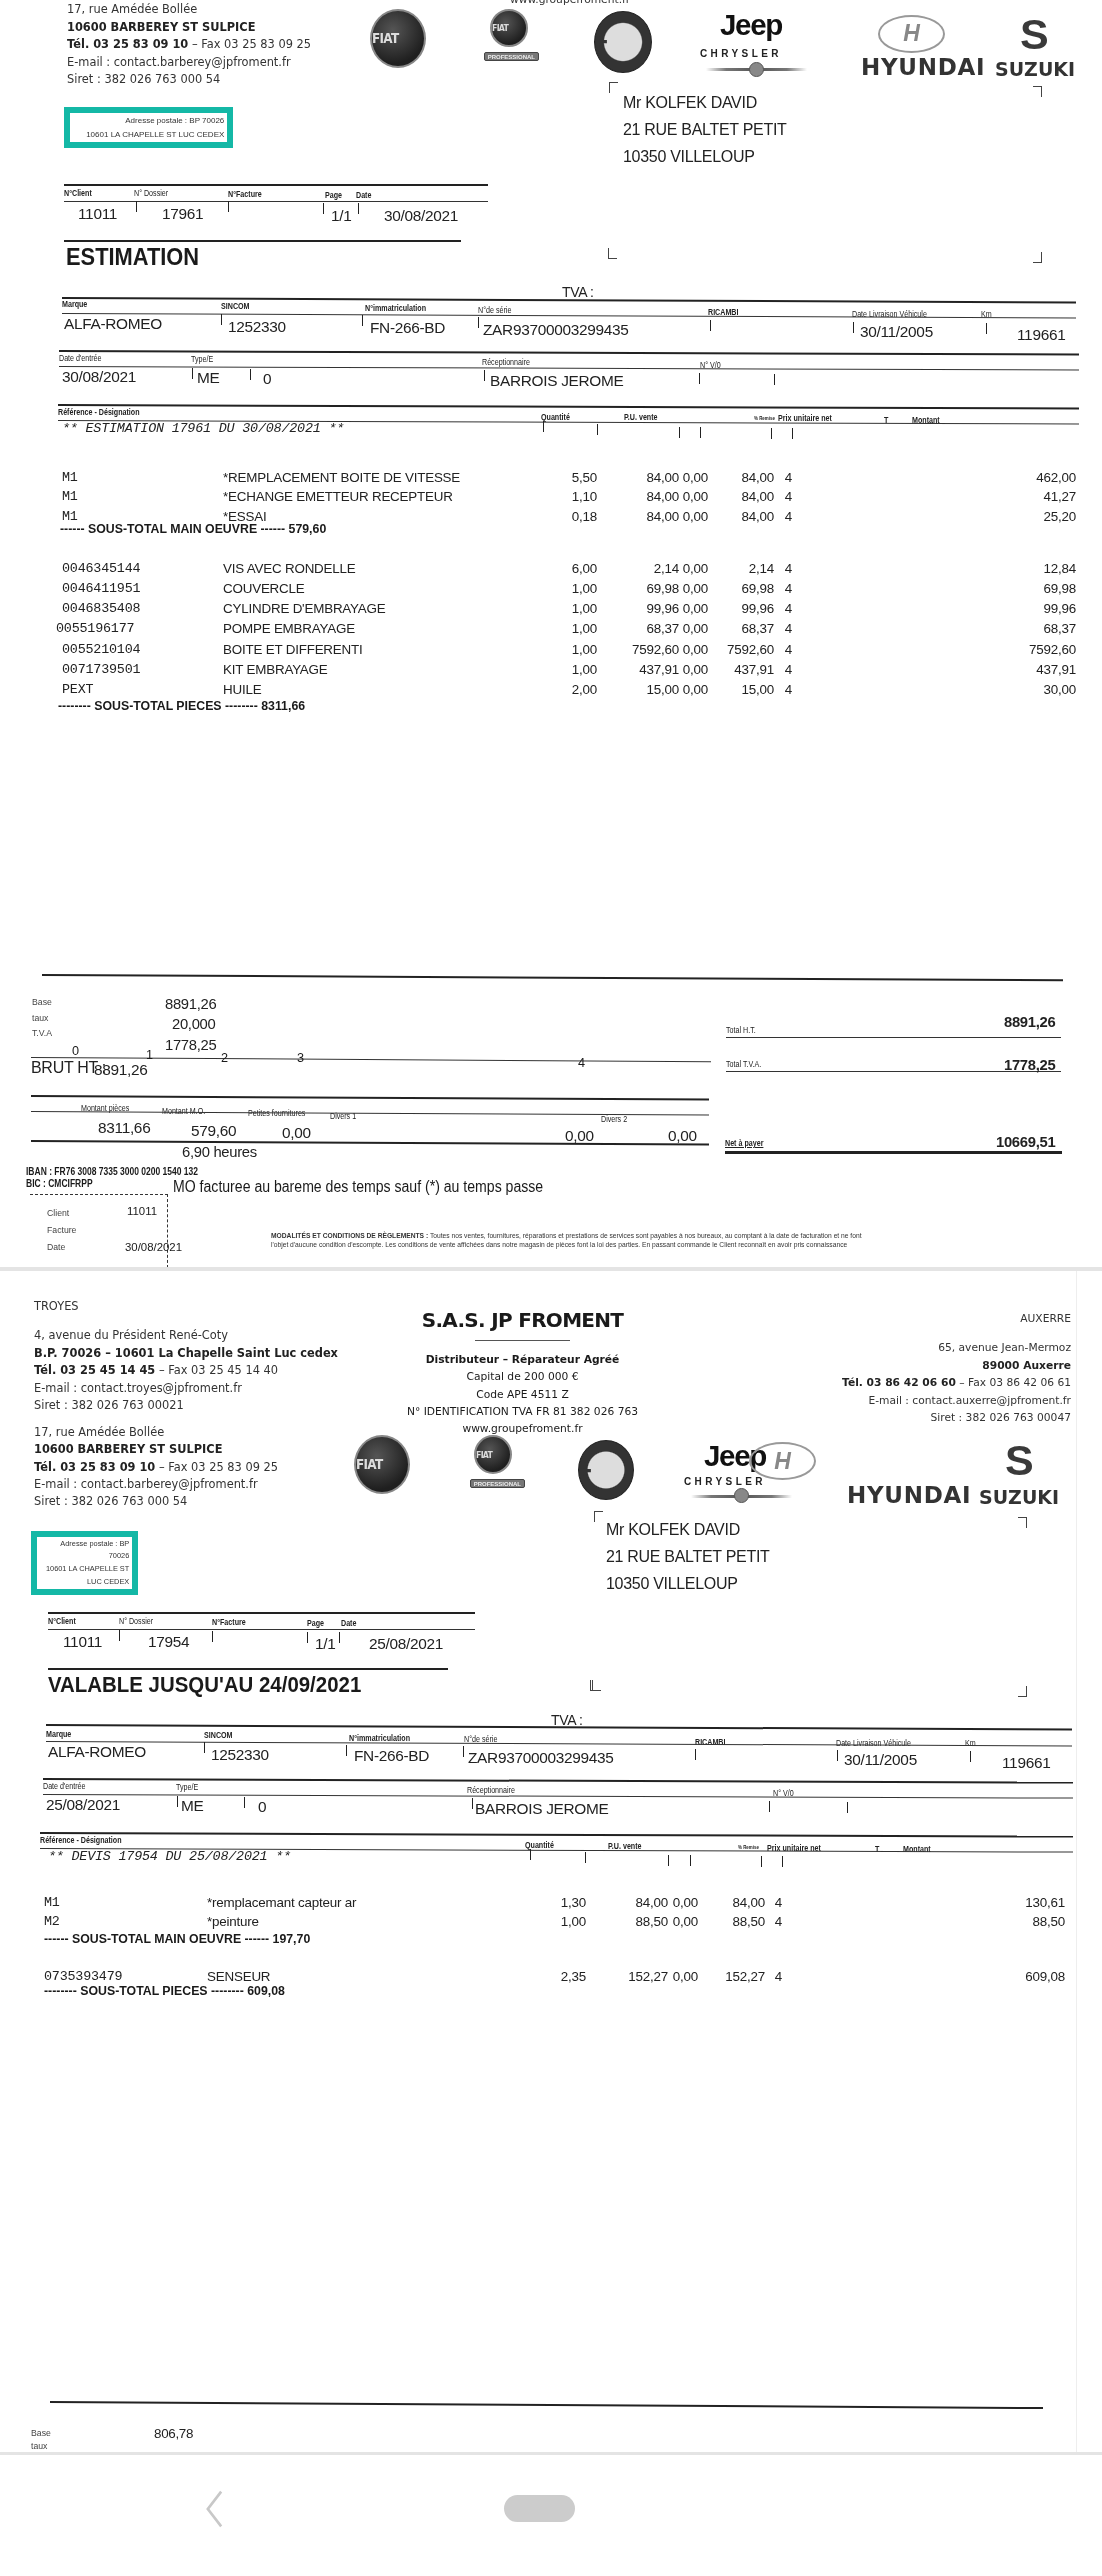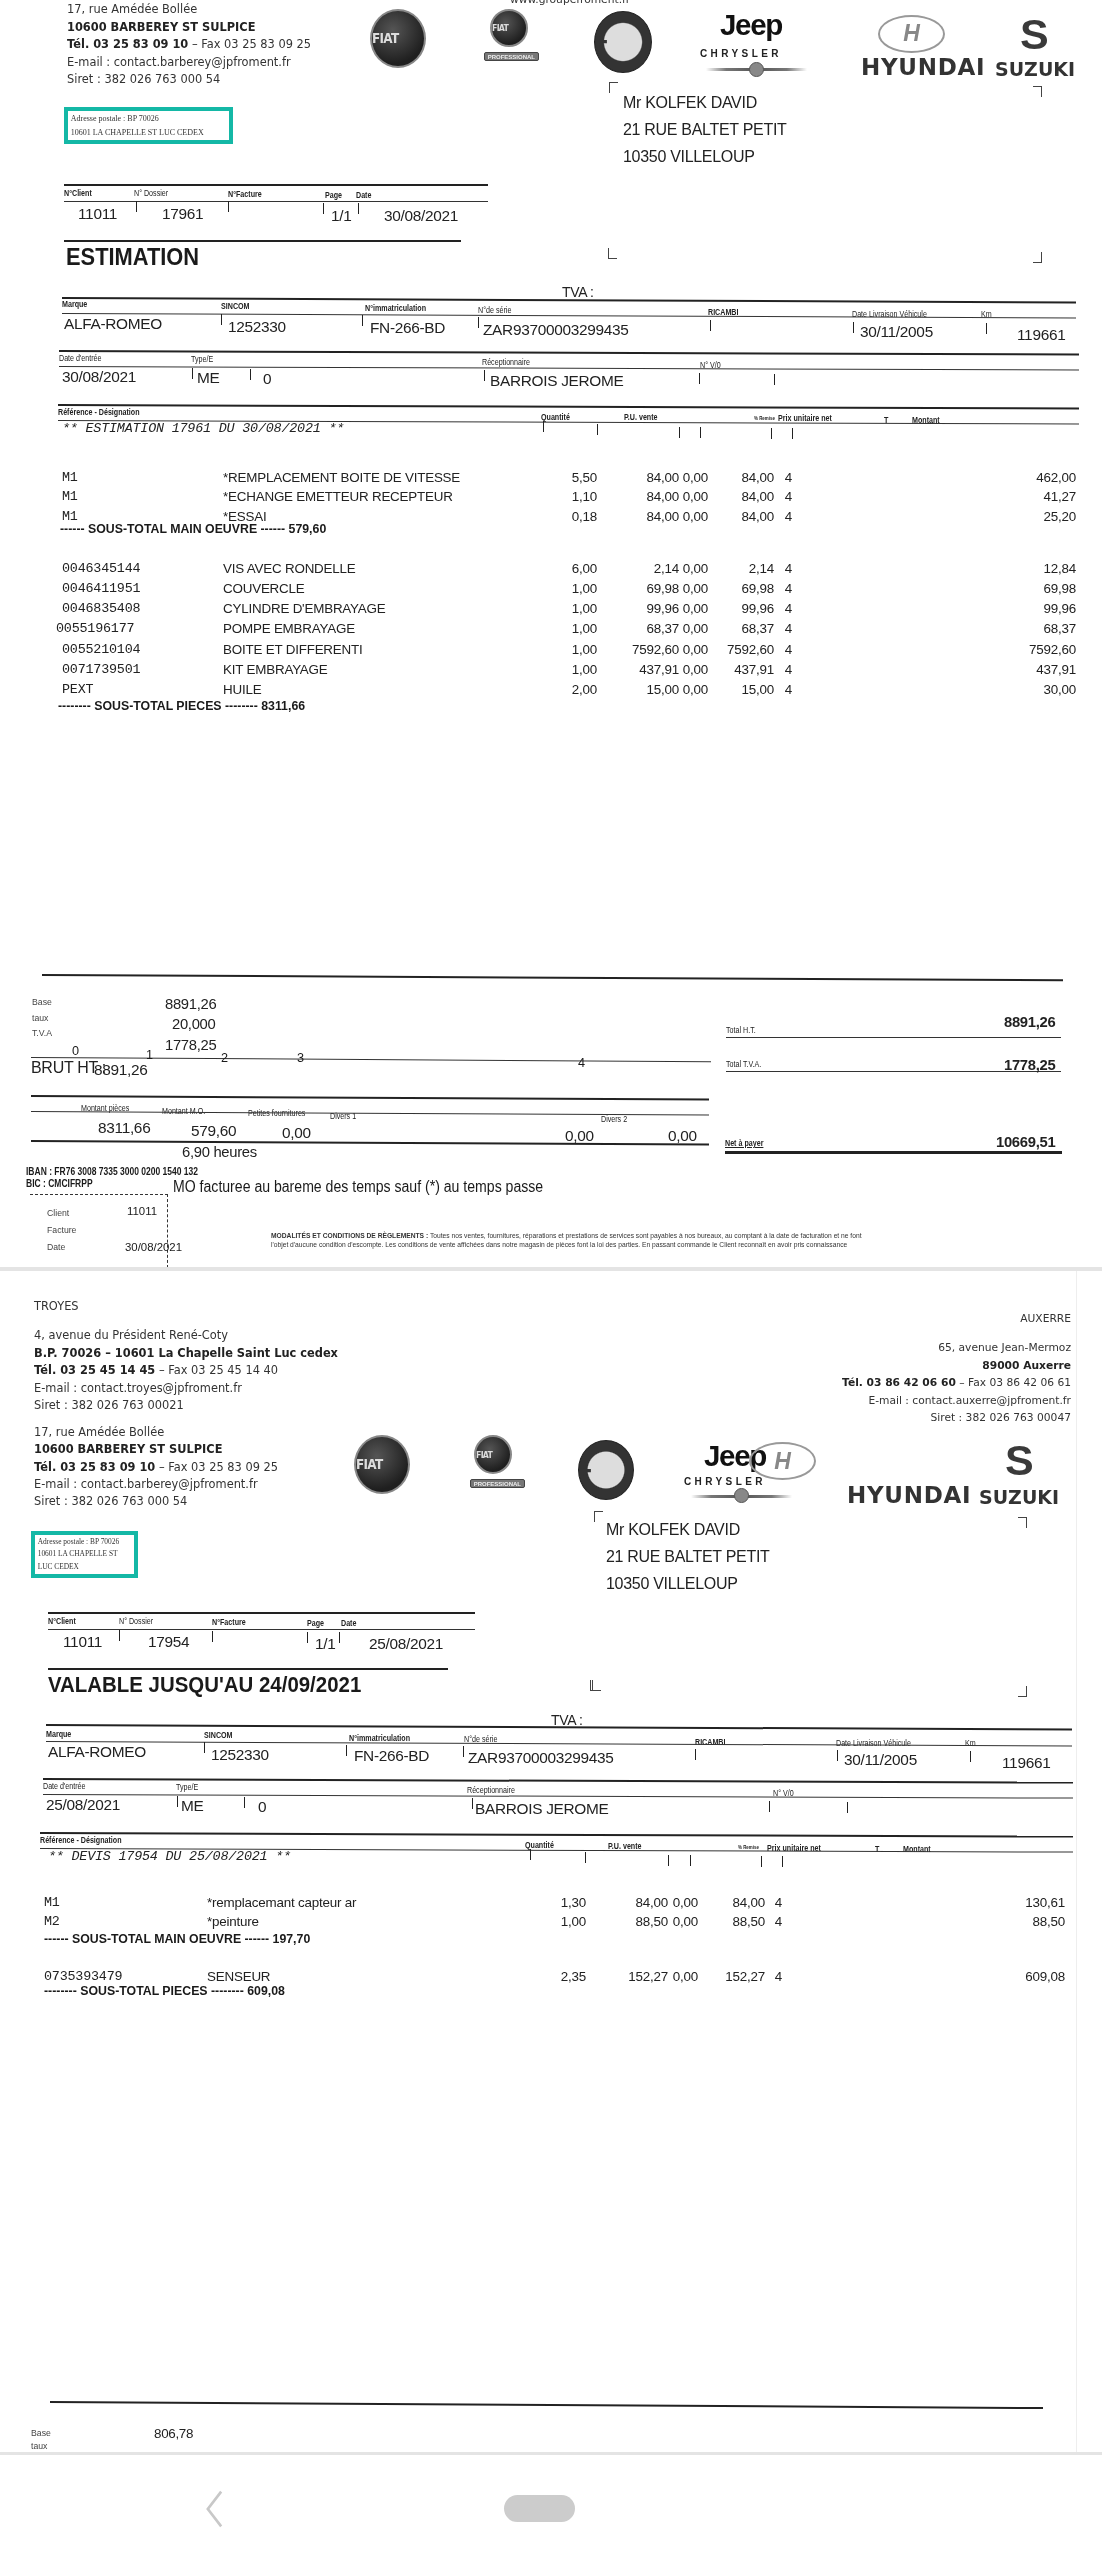--- a/index.html
+++ b/index.html
@@ -5,21 +5,21 @@
   * { box-sizing: border-box; margin: 0; padding: 0; }
   html, body { width: 1103px; height: 2576px; background: #ffffff; overflow: hidden; }
   body { font-family: "Liberation Sans", sans-serif; color: #1a1a1a; position: relative; }
   .abs { position: absolute; }
   .page { position: absolute; left: 0; width: 1103px; background: #fff; overflow: hidden; }
   #page1 { top: 0; height: 1268px; }
   #page2 { top: 1271px; height: 1184px; }
   .sep { position: absolute; left: 0; width: 1103px; height: 4px; background: #e4e4e4; }
   .addr { font-family: "DejaVu Sans", sans-serif; font-size: 11.4px; line-height: 17.4px; color: #333; }
   .addr b { font-weight: bold; color: #222; }
-  .box-postal { border: 4px solid #14b8a6; font-family: Liberation Serif, serif; font-size: 8px; line-height: 14px; padding: 0.7px 2.7px; color: #333; }
+  .box-postal { border: 6px solid #14b8a6; font-family: Liberation Sans, sans-serif; font-size: 8px; line-height: 14px; padding: 0.7px 2.7px; color: #333; text-align: right; }
   .logo { position: absolute; display: flex; align-items: center; justify-content: flex-start; }
   .fiat { border-radius: 50%; background: radial-gradient(circle at 40% 35%, #555, #1f1f1f 70%); border: 2.7px solid #888; color: #ddd; font-weight: bold; font-family: "DejaVu Sans Condensed", "DejaVu Sans", sans-serif; letter-spacing: -0.7px; }
   .prof { position: absolute; font-size: 6px; font-weight: bold; background: #777; color: #eee; padding: 0.7px 2.7px; border: 0.7px solid #444; border-radius: 2px; }
   .alfa { border-radius: 50%; background: radial-gradient(circle, #ddd 45%, #333 48%, #333 100%); border: 1.3px solid #222; }
   .alfa span { color: #333; font-size: 14.8px; font-weight: bold; }
   .jeep { font-weight: bold; font-size: 29.5px; letter-spacing: -1.3px; color: #111; font-family: "Liberation Sans", sans-serif; }
   .chrysler { font-size: 10px; letter-spacing: 3.4px; font-weight: bold; color: #222; }
   .wings { height: 2.7px; background: linear-gradient(90deg, transparent, #777 20%, #555 50%, #777 80%, transparent); }
   .wing-badge { width: 14.8px; height: 14.8px; border-radius: 50%; background: #888; border: 1.3px solid #555; }
   .hyundai-oval { border: 2px solid #999; border-radius: 50%; display: flex; align-items: center; justify-content: center; color: #888; font-style: italic; font-weight: bold; font-size: 23px; }
@@ -327,20 +327,29 @@
     <div><b>10600 BARBEREY ST SULPICE</b></div>
     <div><b>Tél. 03 25 83 09 10</b><span> – Fax 03 25 83 09 25</span></div>
     <div>E-mail : contact.barberey@jpfroment.fr</div>
     <div>Siret : 382 026 763 000 54</div>
   </div>
   <div class="abs box-postal" style="left:31px; top:260px; width:107px; font-size:7.4px; line-height:12.7px;">
     <div>Adresse postale : BP 70026</div>
     <div>10601 LA CHAPELLE ST LUC CEDEX</div>
   </div>
 
+  <div class="abs" style="left:402px; top:37px; width:241px; text-align:center; font-family:'DejaVu Sans',sans-serif;">
+    <div style="font-size:20px; font-weight:bold; letter-spacing:-0.7px;">S.A.S. JP FROMENT</div>
+    <div style="width:95px; height:1.3px; background:#555; margin:8px auto 9.4px;"></div>
+    <div style="font-size:10.7px; font-weight:bold; line-height:17.4px;">Distributeur – Réparateur Agréé</div>
+    <div style="font-size:10.7px; line-height:17.4px;">Capital de 200 000 €</div>
+    <div style="font-size:10.7px; line-height:17.4px;">Code APE 4511 Z</div>
+    <div style="font-size:10.7px; line-height:17.4px;">N° IDENTIFICATION TVA FR 81 382 026 763</div>
+    <div style="font-size:10.7px; line-height:17.4px;">www.groupefroment.fr</div>
+  </div>
 
   <div class="abs addr" style="left:738px; top:39px; width:333px; text-align:right; font-size:10.7px; line-height:17.4px;">
     <div style="margin-bottom:12px;">AUXERRE</div>
     <div>65, avenue Jean-Mermoz</div>
     <div><b>89000 Auxerre</b></div>
     <div><b>Tél. 03 86 42 06 60</b><span> – Fax 03 86 42 06 61</span></div>
     <div>E-mail : contact.auxerre@jpfroment.fr</div>
     <div>Siret : 382 026 763 00047</div>
   </div>
 

